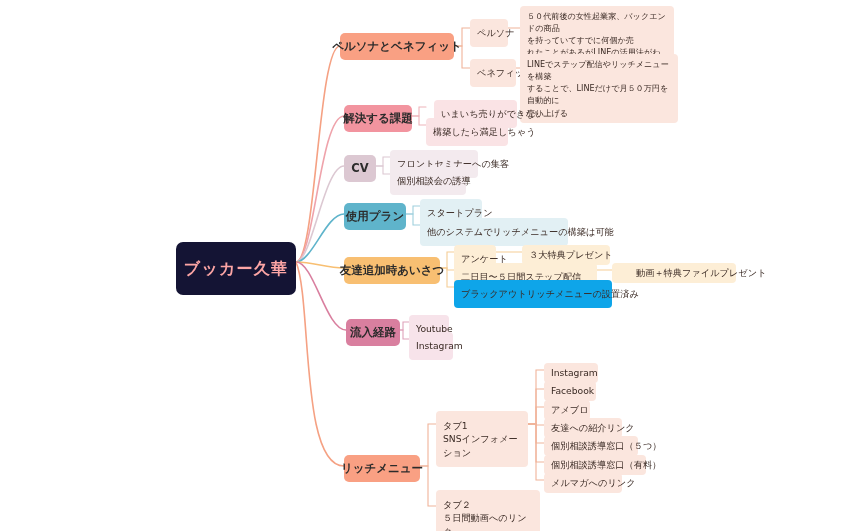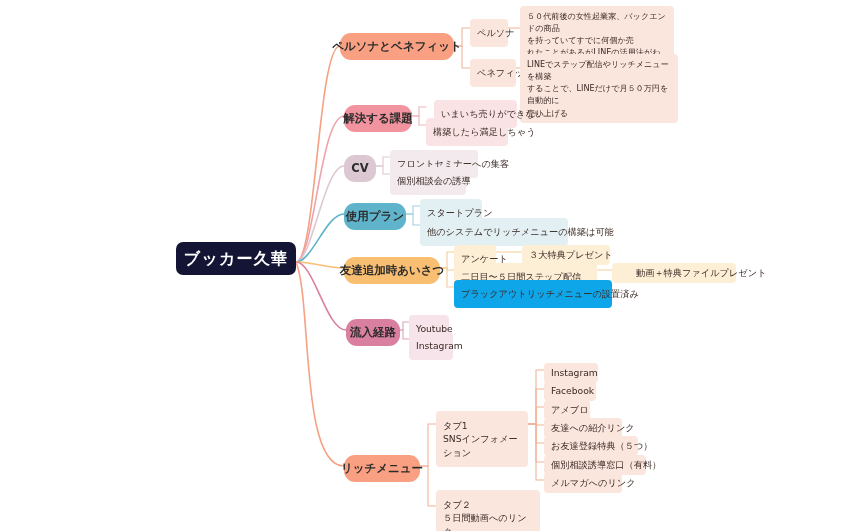--- a/index.html
+++ b/index.html
@@ -33,31 +33,31 @@
     position: absolute;
     box-sizing: border-box;
     display: flex;
     align-items: center;
     white-space: pre;
     line-height: 1.32;
   }
   
   .root {
     background: #141434;
-    color: #ffffff;
+    color: #fca5a5;
     border-radius: 7px;
     font-size: 16px;
     font-weight: 700;
     letter-spacing: 1.2px;
-    padding: 6px 14px;
+    padding: 16px 14px;
     justify-content: center;
   }
   
   .b1 {
-    border-radius: 11px;
+    border-radius: 5px;
     font-size: 11.5px;
     font-weight: 700;
     color: #2b2b2b;
     padding: 6px 2px;
     justify-content: center;
   }
   
   .b2 {
     border-radius: 4px;
     font-size: 9.2px;
@@ -247,21 +247,21 @@
   <div class="node b3" style="left:544px; top:381px; width:52px; background:#fbe6de;">
     <span>Facebook</span>
   </div>
   <div class="node b3" style="left:544px; top:400px; width:46px; background:#fbe6de;">
     <span>アメブロ</span>
   </div>
   <div class="node b3" style="left:544px; top:418px; width:78px; background:#fbe6de;">
     <span>友達への紹介リンク</span>
   </div>
   <div class="node b3" style="left:544px; top:436px; width:94px; background:#fbe6de;">
-    <span>お友達登録特典（５つ）</span>
+    <span>個別相談誘導窓口（５つ）</span>
   </div>
   <div class="node b3" style="left:544px; top:455px; width:102px; background:#fbe6de;">
     <span>個別相談誘導窓口（有料）</span>
   </div>
   <div class="node b3" style="left:544px; top:473px; width:78px; background:#fbe6de;">
     <span>メルマガへのリンク</span>
   </div>
 
 </div>
 

